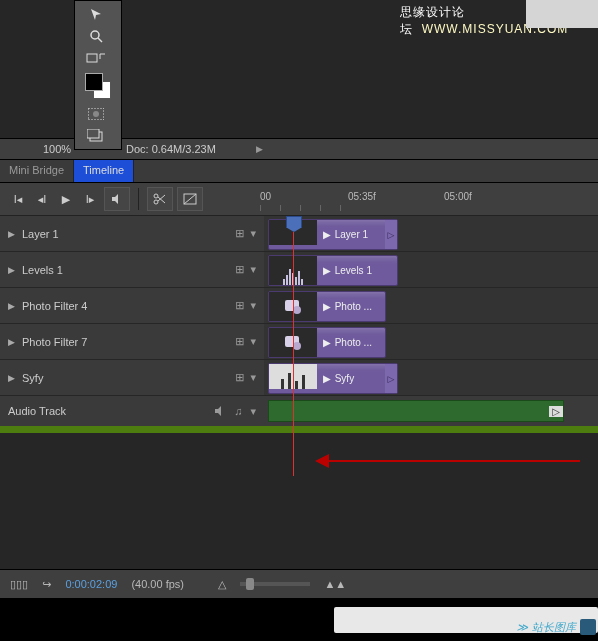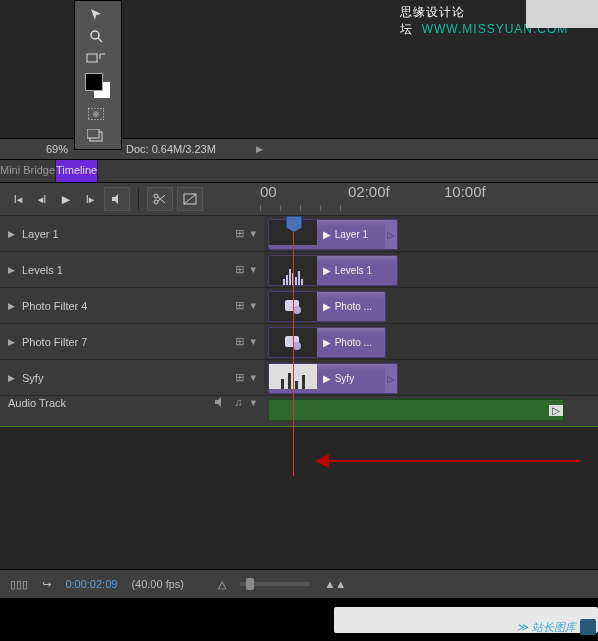--- a/index.html
+++ b/index.html
@@ -10,45 +10,45 @@
 .color-swatch{position:relative;width:26px;height:26px;margin:4px auto}
 .fg{position:absolute;width:16px;height:16px;background:#000;border:1px solid #aaa;z-index:2}
 .bg{position:absolute;right:0;bottom:0;width:16px;height:16px;background:#fff;border:1px solid #555}
 .wm-top{position:absolute;top:0;right:0;width:72px;height:28px;background:#d5d5d5}
 .wm-txt{position:absolute;top:4px;left:400px;color:#fff;font-size:12px;letter-spacing:1px}
 .status{height:20px;background:#3f3f3f;display:flex;align-items:center;padding:0 12px;color:#ccc;border-top:1px solid #000;border-bottom:1px solid #000}
 .status .zoom{width:90px;text-align:center}
 .status .doc{margin-left:24px}
 .status .tri{margin-left:40px;font-size:9px;color:#999}
 .tabs{height:22px;background:#3a3a3a;display:flex;border-bottom:1px solid #000}
-.tab{padding:4px 0;color:#999;border-right:1px solid #222}
-.tab.active{background:#6d28d9;color:#ddd}
+.tab{padding:4px 9px;color:#999;border-right:1px solid #222}
+.tab.active{background:#1d4ed8;color:#ddd}
 .timeline-ctrl{height:32px;background:#3f3f3f;display:flex;align-items:center;border-bottom:1px solid #222}
 .tc-left{display:flex;align-items:center;gap:4px;padding:0 8px;width:240px}
 .ibtn{width:20px;height:20px;display:flex;align-items:center;justify-content:center;color:#ccc;cursor:pointer}
 .ibtn.box{border:1px solid #555;background:#454545;width:24px;height:22px}
 .sep{width:1px;height:22px;background:#222;margin:0 4px}
 .ruler{flex:1;position:relative;height:32px;background:#3f3f3f}
-.ruler .lbl{position:absolute;top:0;font-size:15px;color:#bbb}
+.ruler .lbl{position:absolute;top:8px;font-size:10px;color:#bbb}
 .ruler .tick{position:absolute;top:22px;width:1px;height:6px;background:#666}
 .playhead{position:absolute;top:0;z-index:50}
 .ph-handle{width:14px;height:14px;background:#4b6fb8;border:1px solid #2a4a8a;clip-path:polygon(0 0,100% 0,100% 70%,50% 100%,0 70%);position:absolute;left:-7px}
 .ph-line{position:absolute;left:0;top:0;width:1px;height:260px;background:#e03030;z-index:49}
 .tracks{position:relative;background:#3a3a3a}
 .track{height:35px;display:flex;border-bottom:1px solid #262626}
 .track-hdr{width:248px;display:flex;align-items:center;background:#3a3a3a;padding:0 8px;color:#ccc}
 .track-hdr .exp{width:14px;font-size:9px;color:#aaa}
 .track-hdr .name{flex:1}
 .track-hdr .opts{display:flex;gap:6px;align-items:center;color:#999}
 .track-lane{flex:1;position:relative;background:#333}
 .clip{position:absolute;top:3px;height:29px;background:#6e5a9c;border:1px solid #4a3a70;border-radius:2px;display:flex;box-shadow:inset 0 8px 8px -8px rgba(255,255,255,.3)}
 .clip .thumb{width:48px;background:#2a2a2a;display:flex;align-items:center;justify-content:center}
 .clip .cbody{flex:1;display:flex;align-items:center;padding:0 6px;color:#eee;font-size:10px;gap:4px}
 .clip .end{width:12px;display:flex;align-items:center;justify-content:center;background:#7b68ad;color:#3a2a5a;font-size:9px}
-.audio-row{height:30px;display:flex;align-items:flex-start;border-bottom:1px solid #4d7c0f}
+.audio-row{height:30px;display:flex;align-items:center;border-bottom:7px solid #4d7c0f}
 .audio-hdr{width:248px;display:flex;align-items:center;padding:0 8px;color:#ccc}
 .audio-hdr .icons{margin-left:auto;display:flex;gap:8px;color:#999}
 .audio-lane{flex:1;position:relative;padding:3px 0}
 .audio-clip{height:20px;background:#2e6a2e;border:1px solid #1a4a1a;margin-left:4px;display:flex;align-items:center}
 .audio-clip .end{margin-left:auto;width:14px;text-align:center;background:#ddd;color:#333;font-size:10px}
 .arrow{position:absolute;left:320px;top:460px;width:260px;height:2px;background:#b00;z-index:60}
 .arrow::before{content:"";position:absolute;left:-12px;top:-6px;border:7px solid transparent;border-right:14px solid #b00}
 .below{position:absolute;bottom:43px;left:0;right:0;height:28px;background:#3f3f3f;display:flex;align-items:center;padding:0 10px;gap:14px;border-top:1px solid #000}
 .below .t{color:#5aa0e0}
 .slider{width:70px;height:4px;background:#555;position:relative}
@@ -98,26 +98,26 @@
             <circle cx="8" cy="6" r="3" fill="#888"></circle>
           </svg>
         </div>
       <div class="tool">
           <svg width="18" height="14">
             <rect x="3" y="3" width="12" height="9" fill="none" stroke="#ddd"></rect>
             <rect x="0" y="0" width="12" height="9" fill="#535353" stroke="#ddd"></rect>
           </svg>
         </div>
     </div>
-    <div class="wm-txt"><span>思缘设计论坛</span>&nbsp;&nbsp;<span style="color:#14b8a6">WWW.MISSYUAN.COM</span></div>
+    <div class="wm-txt"><span>思缘设计论坛</span>&nbsp;&nbsp;<span style="color:#fef9c3">WWW.MISSYUAN.COM</span></div>
     <div class="wm-top"></div>
   </div>
 
   <div class="status">
-    <div class="zoom">69%</div>
+    <div class="zoom">100%</div>
     <div class="doc">Doc: 0.64M/3.23M</div>
     <div class="tri">▶</div>
   </div>
 
   <div class="tabs">
     <div class="tab">Mini Bridge</div>
     <div class="tab active">Timeline</div>
   </div>
 
   <div class="timeline-ctrl">
@@ -141,22 +141,22 @@
         </div>
       <div class="ibtn box">
           <svg width="14" height="14">
             <rect x="1" y="2" width="12" height="10" fill="none" stroke="#ccc"></rect>
             <line x1="1" y1="12" x2="13" y2="2" stroke="#ccc"></line>
           </svg>
         </div>
     </div>
     <div class="ruler">
       <span class="lbl" style="left:4px">00</span>
-      <span class="lbl" style="left:92px">02:00f</span>
-      <span class="lbl" style="left:188px">10:00f</span>
+      <span class="lbl" style="left:92px">05:35f</span>
+      <span class="lbl" style="left:188px">05:00f</span>
       <div class="tick" style="left:4px"></div>
         <div class="tick" style="left:24px"></div>
         <div class="tick" style="left:44px"></div>
         <div class="tick" style="left:64px"></div>
         <div class="tick" style="left:84px"></div>
     </div>
   </div>
 
   <div class="timeline-area">
     <div class="playhead" style="left:293px">

